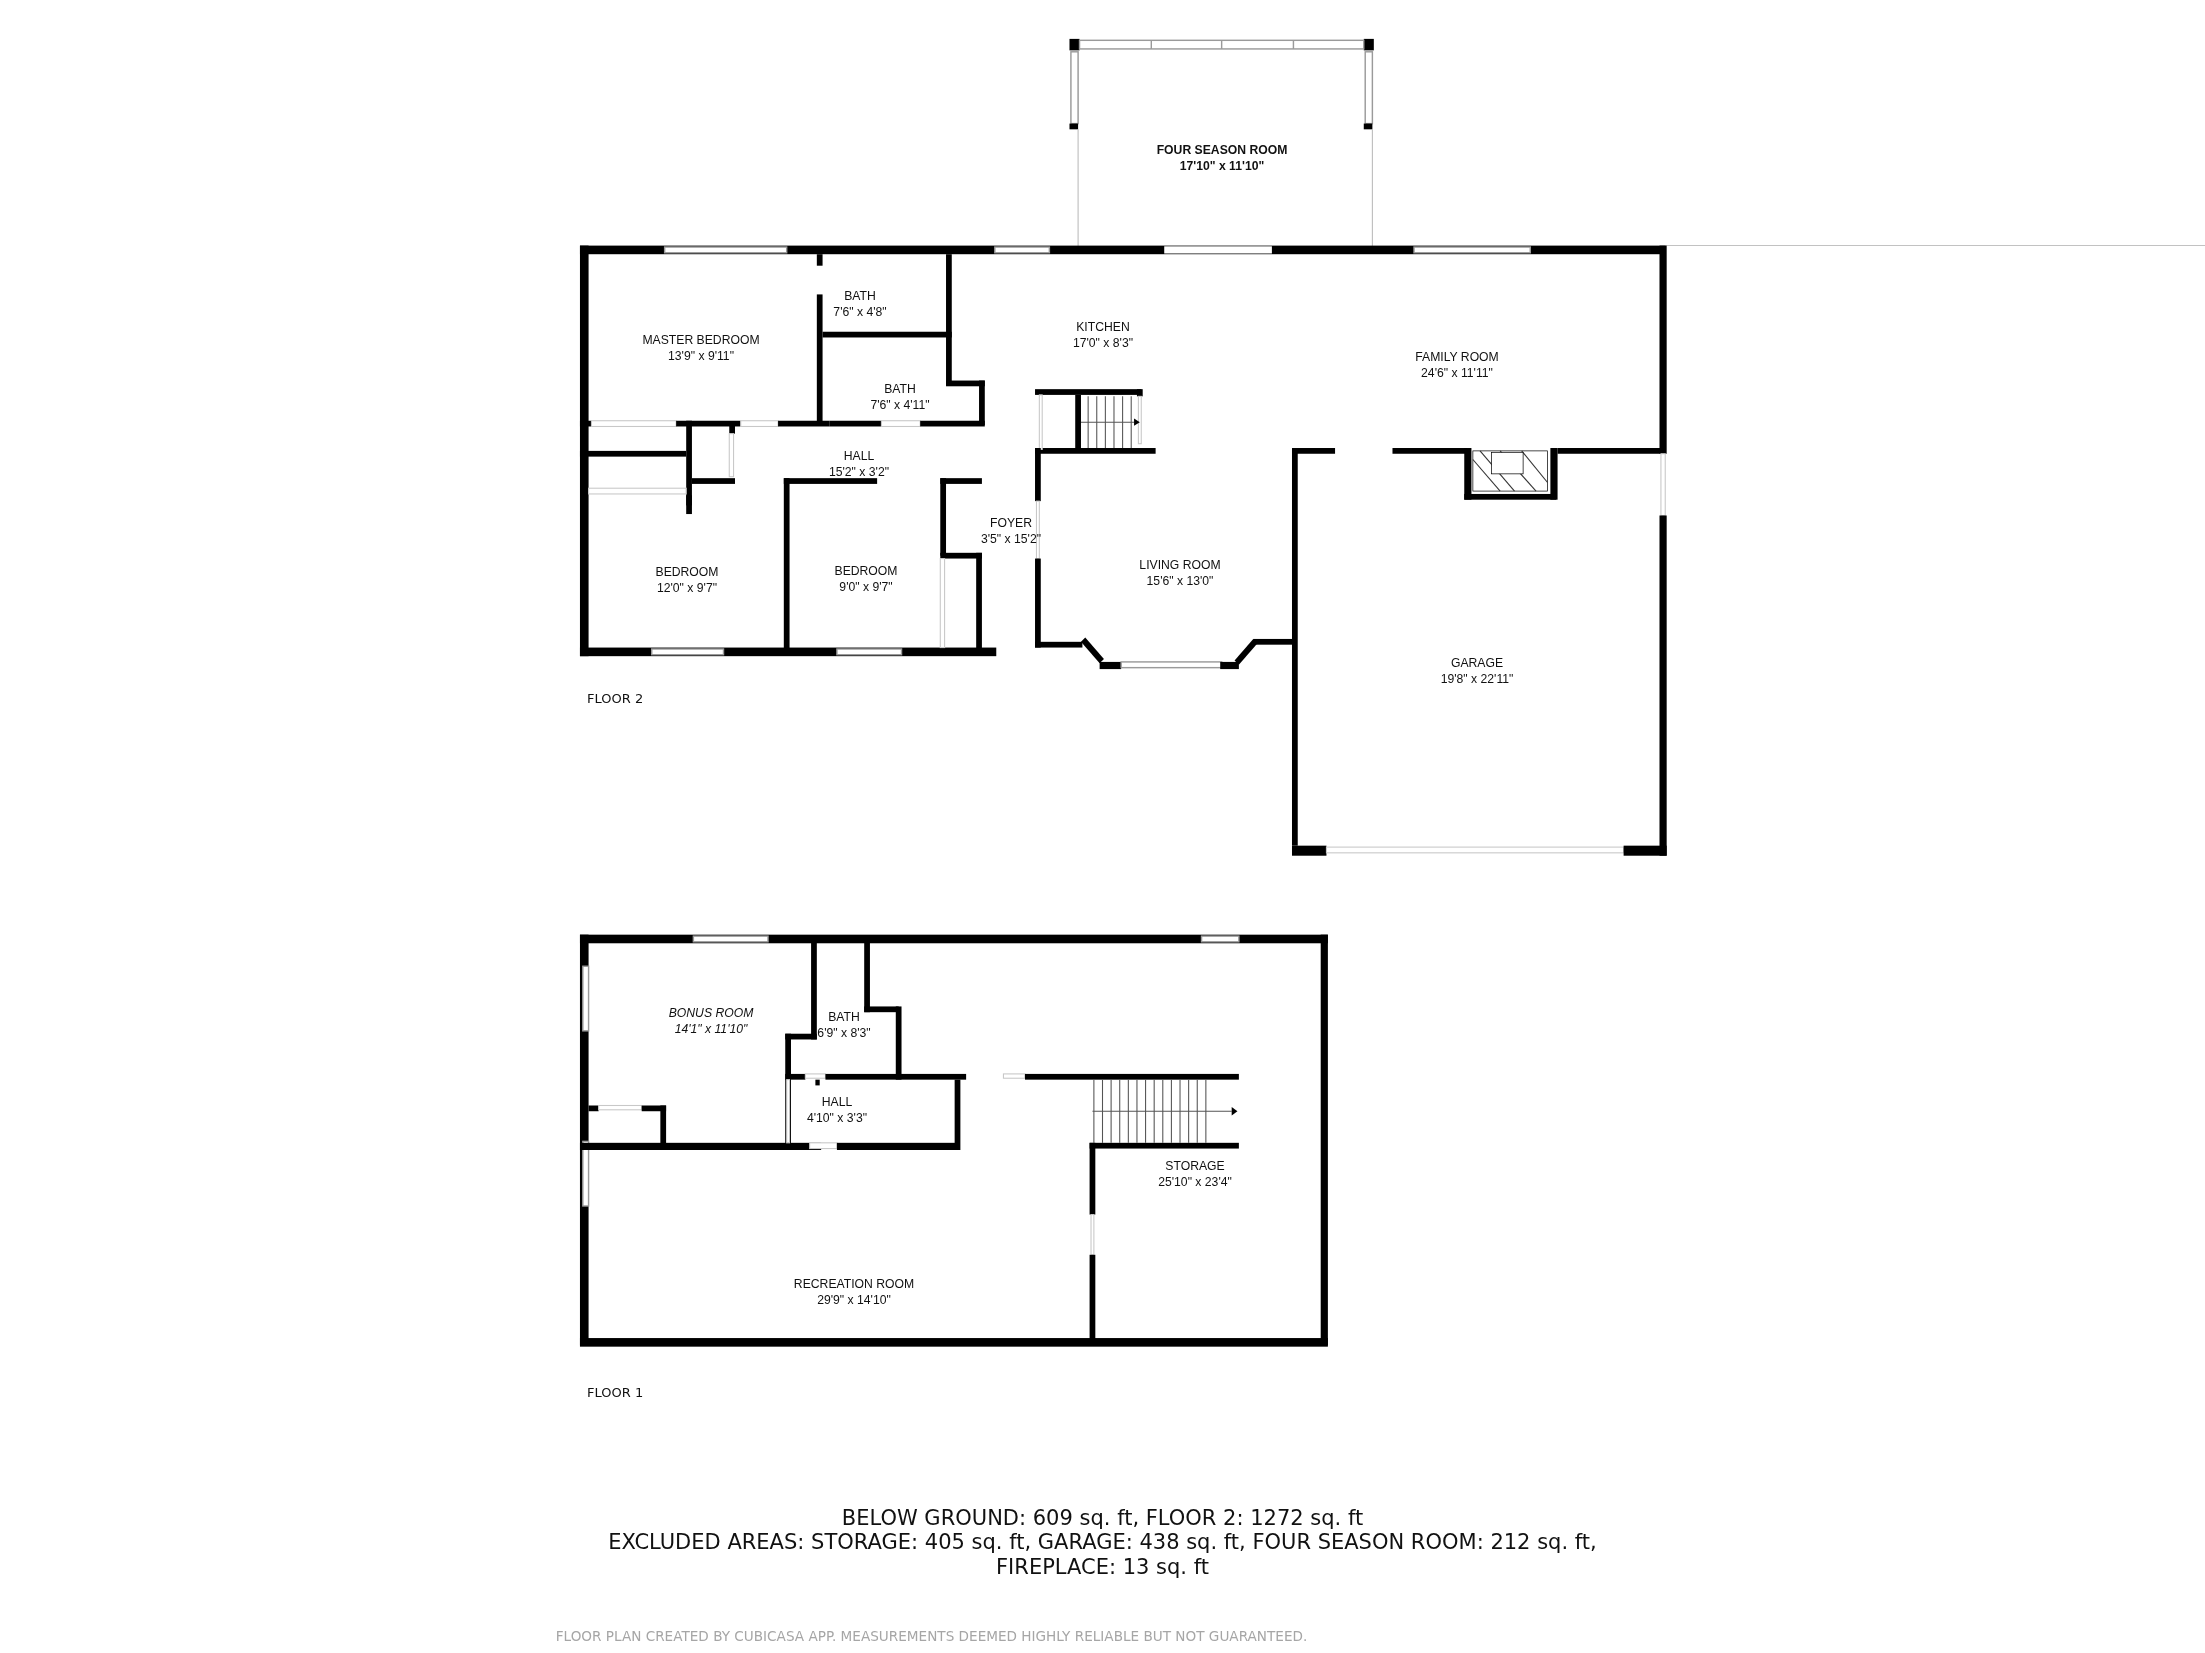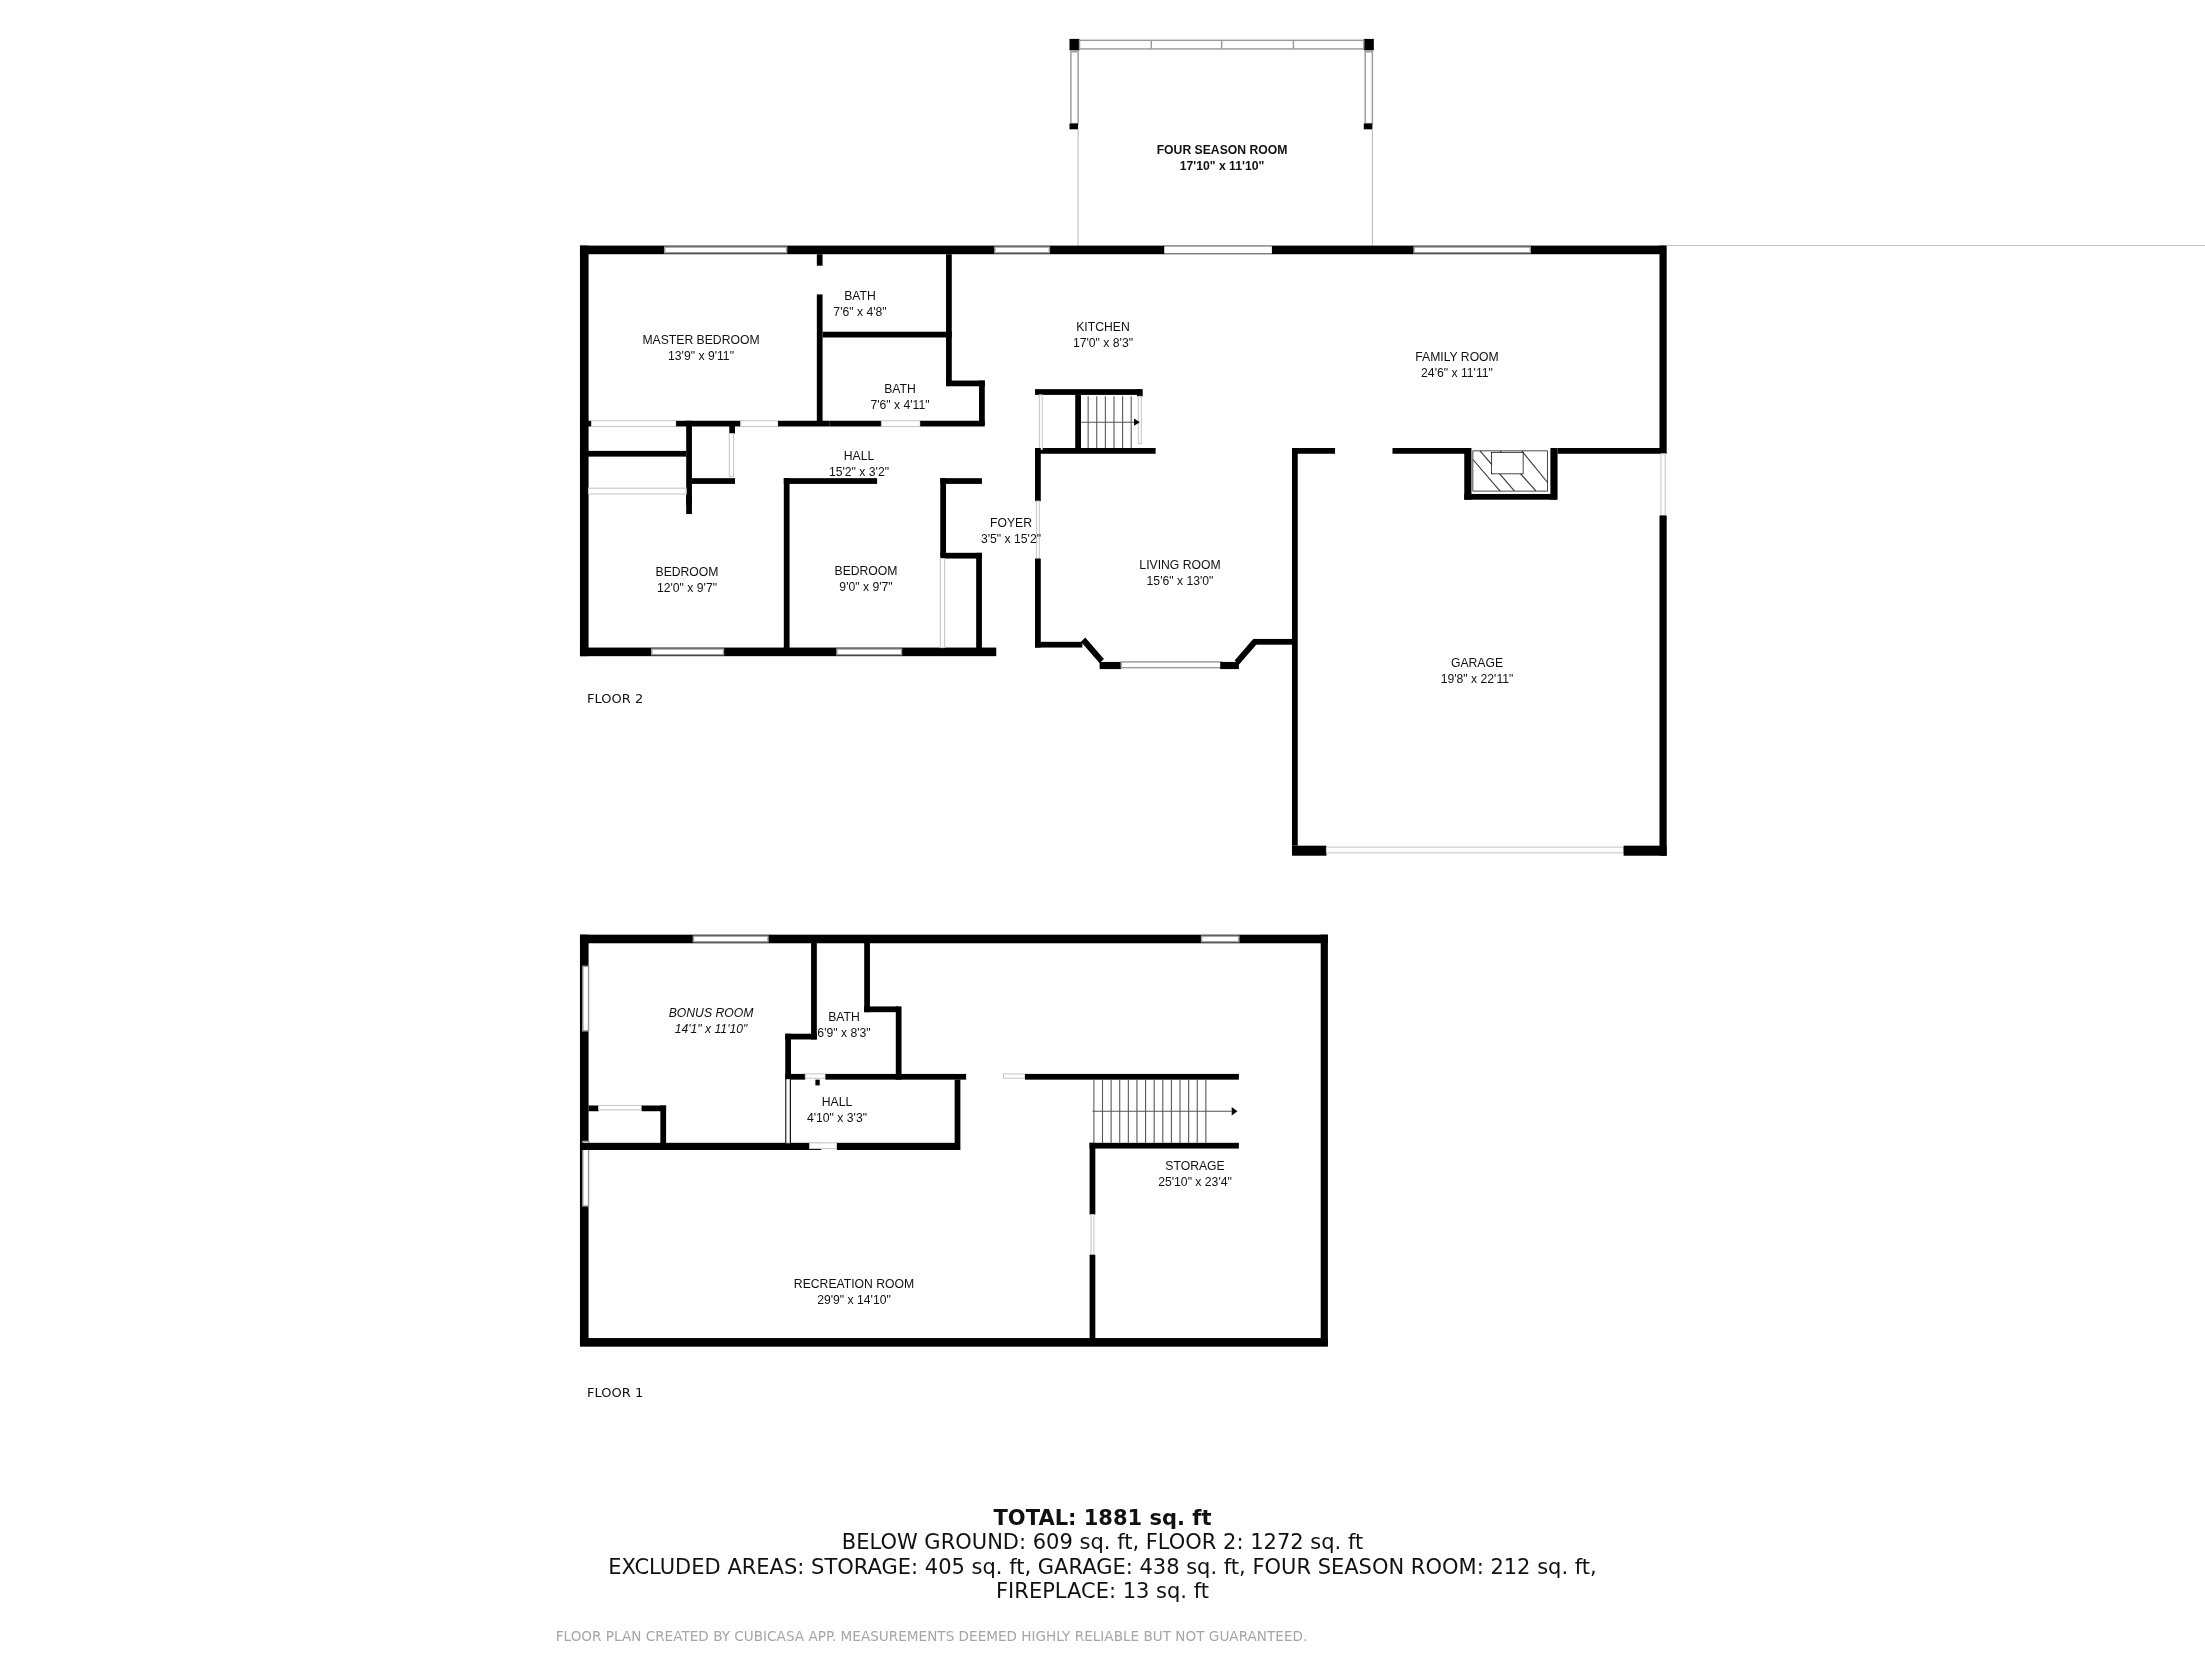--- a/index.html
+++ b/index.html
@@ -262,19 +262,18 @@
   <div>25'10" x 23'4"</div>
 </div>
 <div class="room-label" style="left:854px;top:1292px;">
   <div>RECREATION ROOM</div>
   <div>29'9" x 14'10"</div>
 </div>
 
 <div class="floor-label" style="left:579px;top:1385px;">FLOOR 1</div>
 
 <div class="summary" style="top:1506px;">
-  <div class="total">TOTAL: 1881 sq. ft</div>
   <div class="line">BELOW GROUND: 609 sq. ft, FLOOR 2: 1272 sq. ft</div>
   <div class="line">EXCLUDED AREAS: STORAGE: 405 sq. ft, GARAGE: 438 sq. ft, FOUR SEASON ROOM: 212 sq. ft,</div>
   <div class="line">FIREPLACE: 13 sq. ft</div>
 </div>
 <div class="disclaimer">FLOOR PLAN CREATED BY CUBICASA APP. MEASUREMENTS DEEMED HIGHLY RELIABLE BUT NOT GUARANTEED.</div>
 
 
 </body></html>

